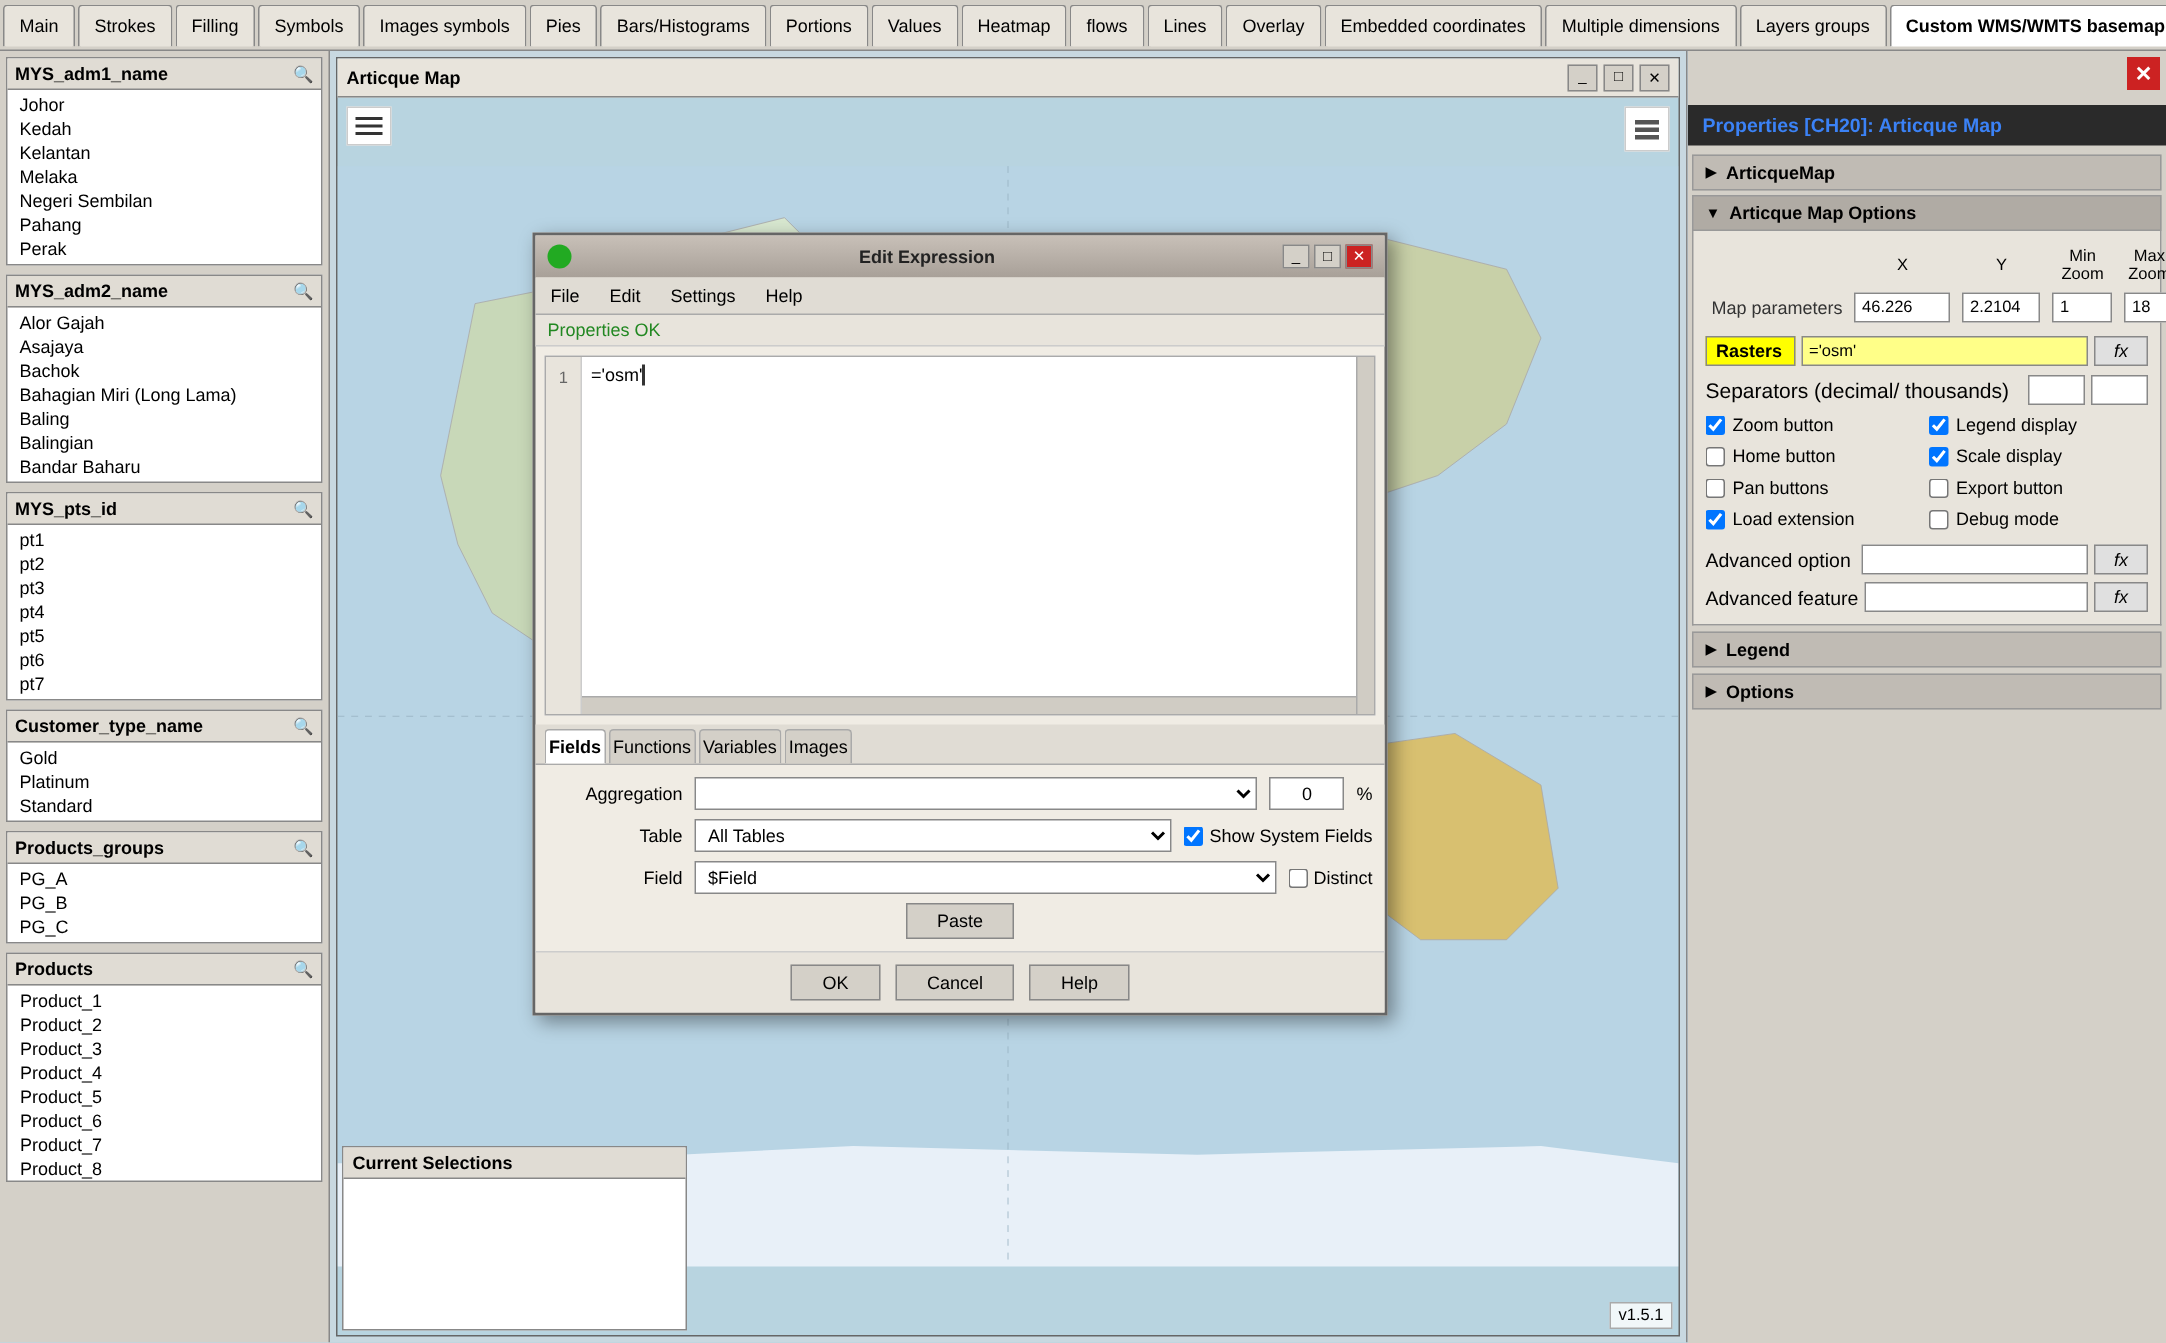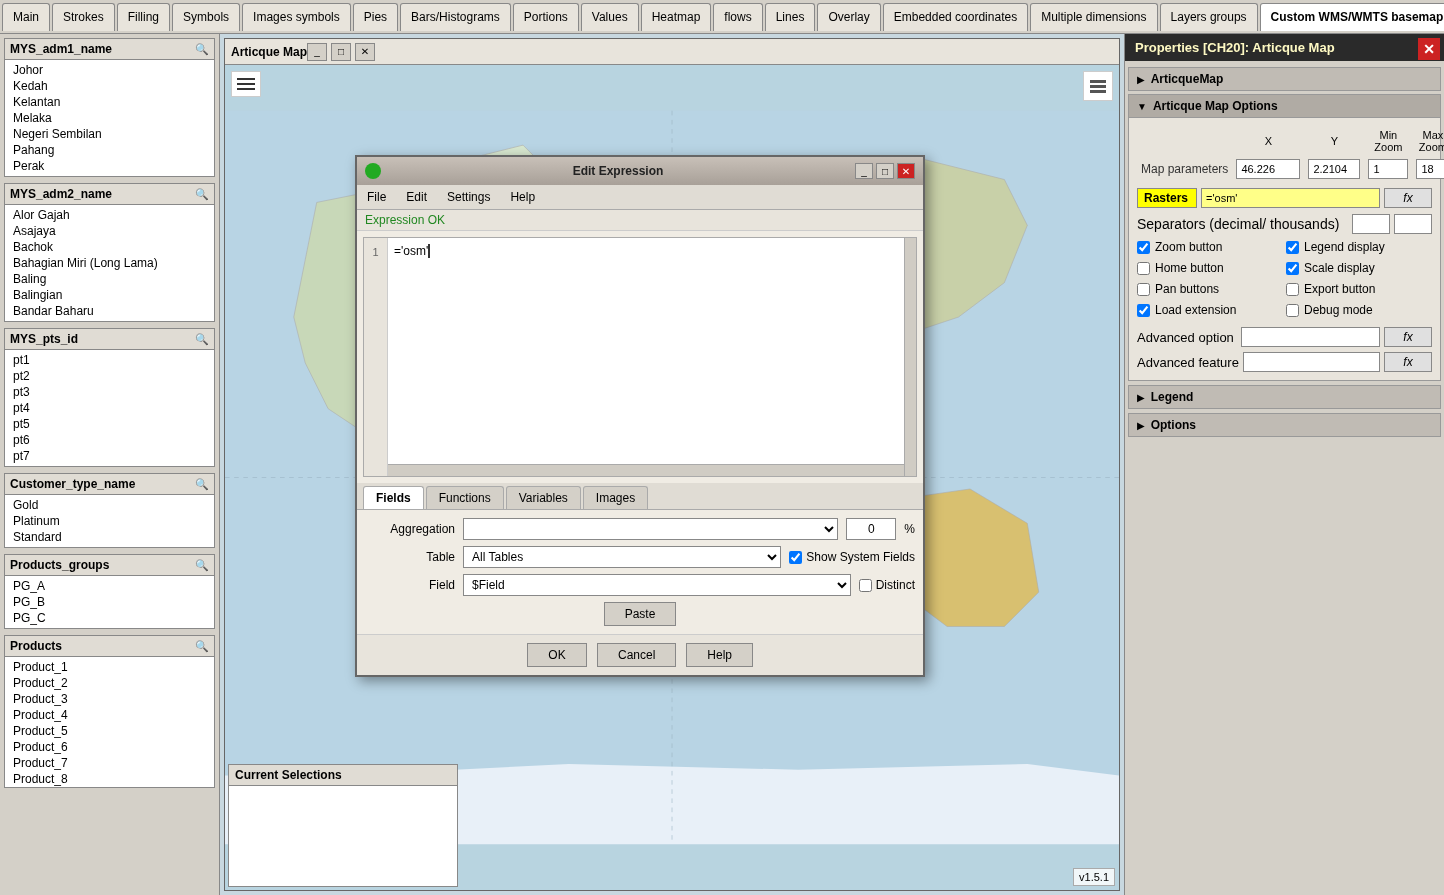--- a/index.html
+++ b/index.html
@@ -88,20 +88,21 @@
       position: absolute;
       top: 4px;
       left: 4px;
       right: 4px;
       bottom: 4px;
       background: #b8d4e0;
       border: 1px solid #666;
     }
     .map-title-bar {
       display: flex;
+      justify-content: space-between;
       align-items: center;
       background: #e8e4dc;
       border-bottom: 1px solid #888;
       padding: 3px 6px;
       height: 26px;
     }
     .map-title { font-weight: bold; }
     .map-controls { display: flex; gap: 4px; }
     .map-btn {
       width: 20px; height: 18px;
@@ -255,21 +256,21 @@
       border-top: 1px solid #aaa;
     }
 
     .dialog-tabs {
       display: flex;
       padding: 0 6px;
       border-bottom: 1px solid #aaa;
       background: #e0dcd4;
     }
     .dialog-tab {
-      padding: 4px 12px;
+      padding: 4px 2px;
       cursor: pointer;
       border: 1px solid #aaa;
       border-bottom: none;
       background: #d4d0c8;
       margin-right: 2px;
       margin-top: 3px;
       border-radius: 3px 3px 0 0;
     }
     .dialog-tab.active { background: white; font-weight: bold; }
 
@@ -328,24 +329,25 @@
     
     .right-panel {
       width: 320px;
       background: #d4d0c8;
       border-left: 1px solid #888;
       overflow-y: auto;
       flex-shrink: 0;
     }
     .props-title {
       background: #2a2a2a;
-      color: #fef9c3;
+      color: #3b82f6;
       padding: 6px 10px;
       font-weight: bold;
       font-size: 13px;
+      margin-top: 36px;
     }
     .props-close {
       position: absolute;
       right: 4px; top: 4px;
       width: 22px; height: 22px;
       background: #cc2222;
       color: white;
       border: none;
       cursor: pointer;
       display: flex; align-items: center; justify-content: center;
@@ -403,21 +405,21 @@
     }
     .props-input-yellow {
       background: #ffff88;
       border: 1px solid #888;
       height: 20px;
       padding: 1px 4px;
       font-size: 11px;
       flex: 1;
     }
     .fx-btn {
-      width: 48px; height: 20px;
+      width: 36px; height: 20px;
       background: #e0e0e0;
       border: 1px solid #888;
       cursor: pointer;
       font-style: italic;
       font-size: 12px;
       display: flex; align-items: center; justify-content: center;
       font-family: serif;
     }
 
     .checkbox-row {
@@ -620,21 +622,21 @@
             </div>
 
             <div class="dialog-menu-bar">
               <span class="dialog-menu-item">File</span>
               <span class="dialog-menu-item">Edit</span>
               <span class="dialog-menu-item">Settings</span>
               <span class="dialog-menu-item">Help</span>
             </div>
 
             <div class="dialog-status">
-              <span class="status-ok">Expression OK</span>
+              <span class="status-ok">Properties OK</span>
             </div>
 
             <div class="expr-editor">
               <div class="expr-line-numbers">
                 <span class="line-num">1</span>
               </div>
               <div class="expr-content">
                 <span>='osm'</span><span class="expr-cursor"></span>
               </div>
               <div class="expr-scrollbar-v"></div>

